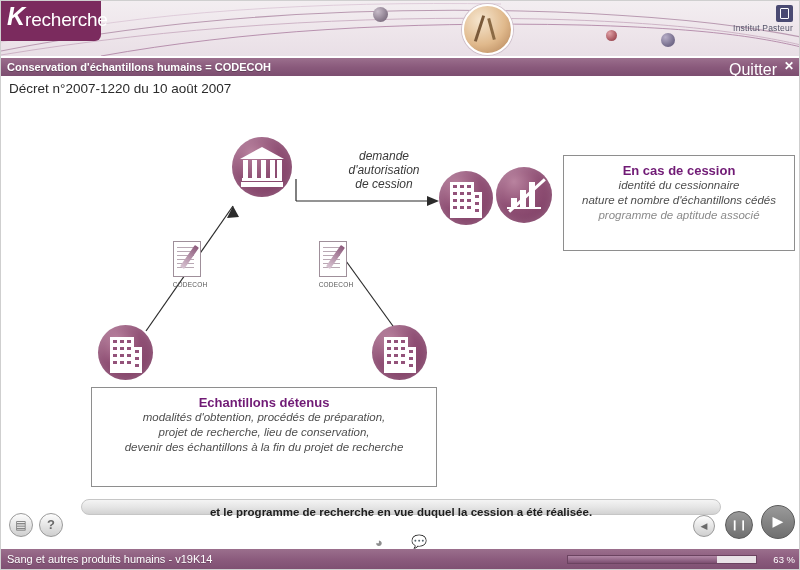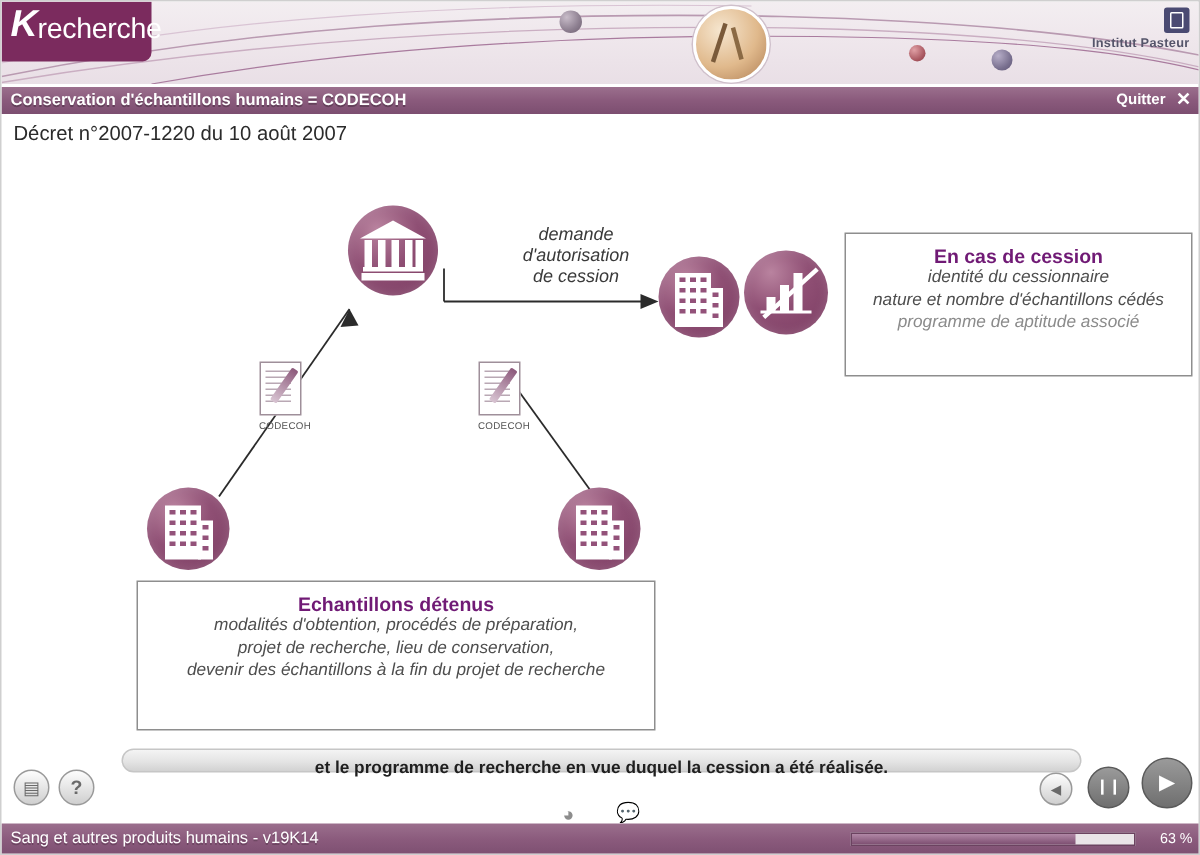--- a/index.html
+++ b/index.html
@@ -58,21 +58,21 @@
     letter-spacing: -0.2px;
   }
   .pasteur {
     position: absolute;
     right: 8px; top: 22px;
     text-align: right;
     color: #5d5d6b;
   }
   .pasteur .pname {
     font-size: 8.5px;
-    font-weight: bold;
+    font-weight: normal;
     color: #55556a;
     letter-spacing: 0.2px;
   }
   .pasteur-mark {
     position: absolute;
     right: 8px; top: 4px;
     width: 17px; height: 17px;
     background: #4a4a72;
     border-radius: 2px;
   }
@@ -132,22 +132,22 @@
     position: absolute;
     left: 6px; top: 3px;
     font-size: 11px;
     font-weight: bold;
     color: #ffffff;
     text-shadow: 0 1px 0 rgba(0,0,0,.25);
   }
   .titlebar .quit {
     position: absolute;
     right: 24px; top: 3px;
-    font-size: 10px;
-    font-weight: bold;
+    font-size: 16px;
+    font-weight: normal;
     color: #ffffff;
     cursor: pointer;
   }
   .titlebar .quit-x {
     position: absolute;
     right: 7px; top: 2px;
     font-size: 12px;
     font-weight: bold;
     color: #ffffff;
     cursor: pointer;

